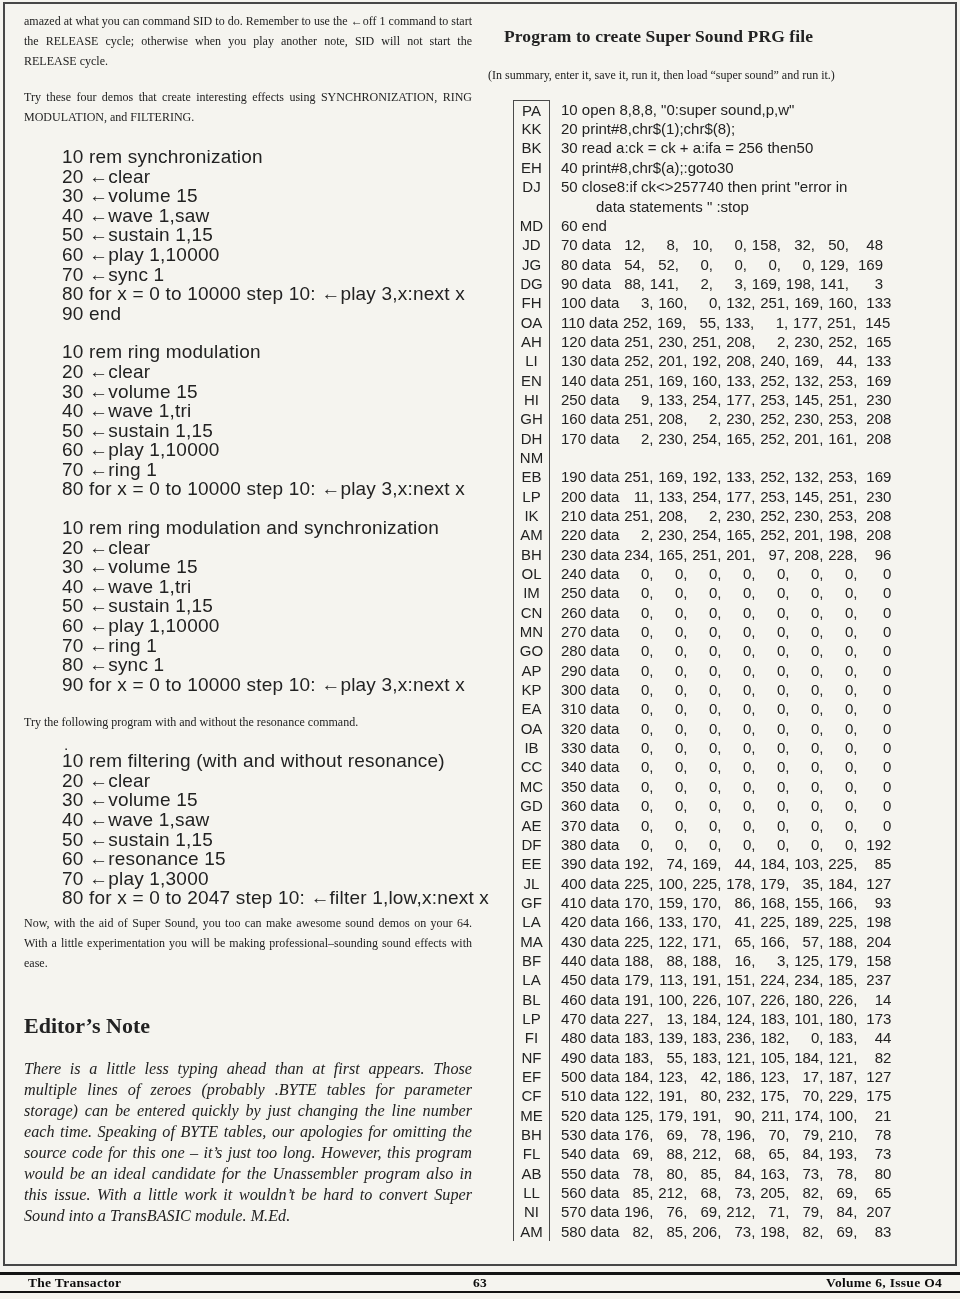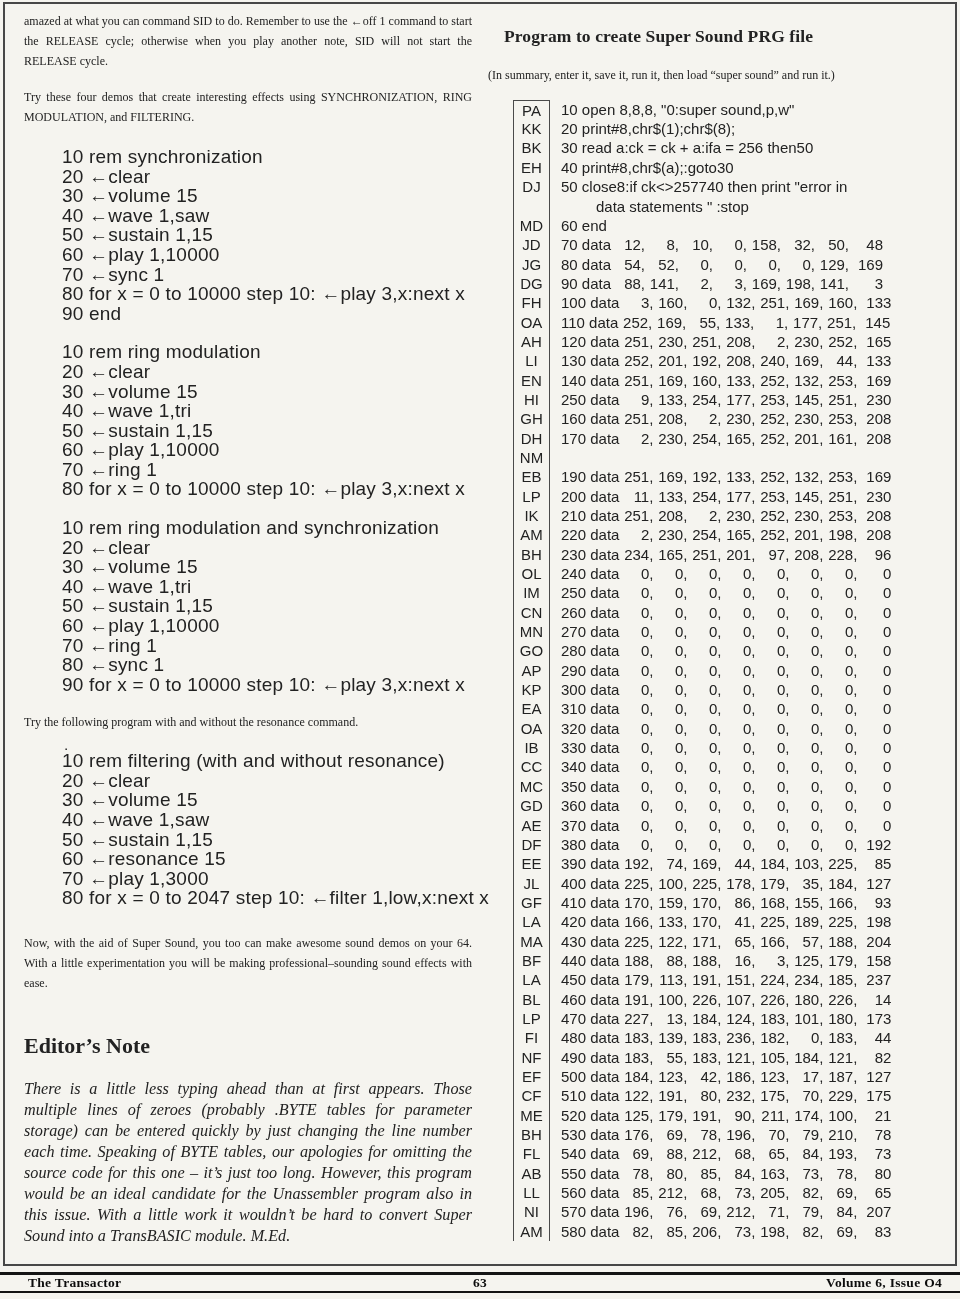--- a/index.html
+++ b/index.html
@@ -19,21 +19,21 @@
   
   .col-left{position:absolute;left:24px;top:12px;width:448px;}
   .col-right{position:absolute;left:488px;top:10px;width:455px;}
 
   .body-text{
     margin:0;font-size:12px;line-height:19.8px;
     text-align:justify;
   }
   .para-demos{margin-top:17px;}
   .para-res{margin-top:19px;}
-  .para-close{margin-top:26px;}
+  .para-close{margin-top:6px;}
   .summary{margin-top:19px;}
 
   .code-block{
     margin:19px 0 0 38px;
     font-family:"Liberation Sans", sans-serif;
     font-size:19px;line-height:19.6px;
     letter-spacing:0.2px;
     white-space:pre;
   }
   .code-block.filter{margin-top:2px;}

